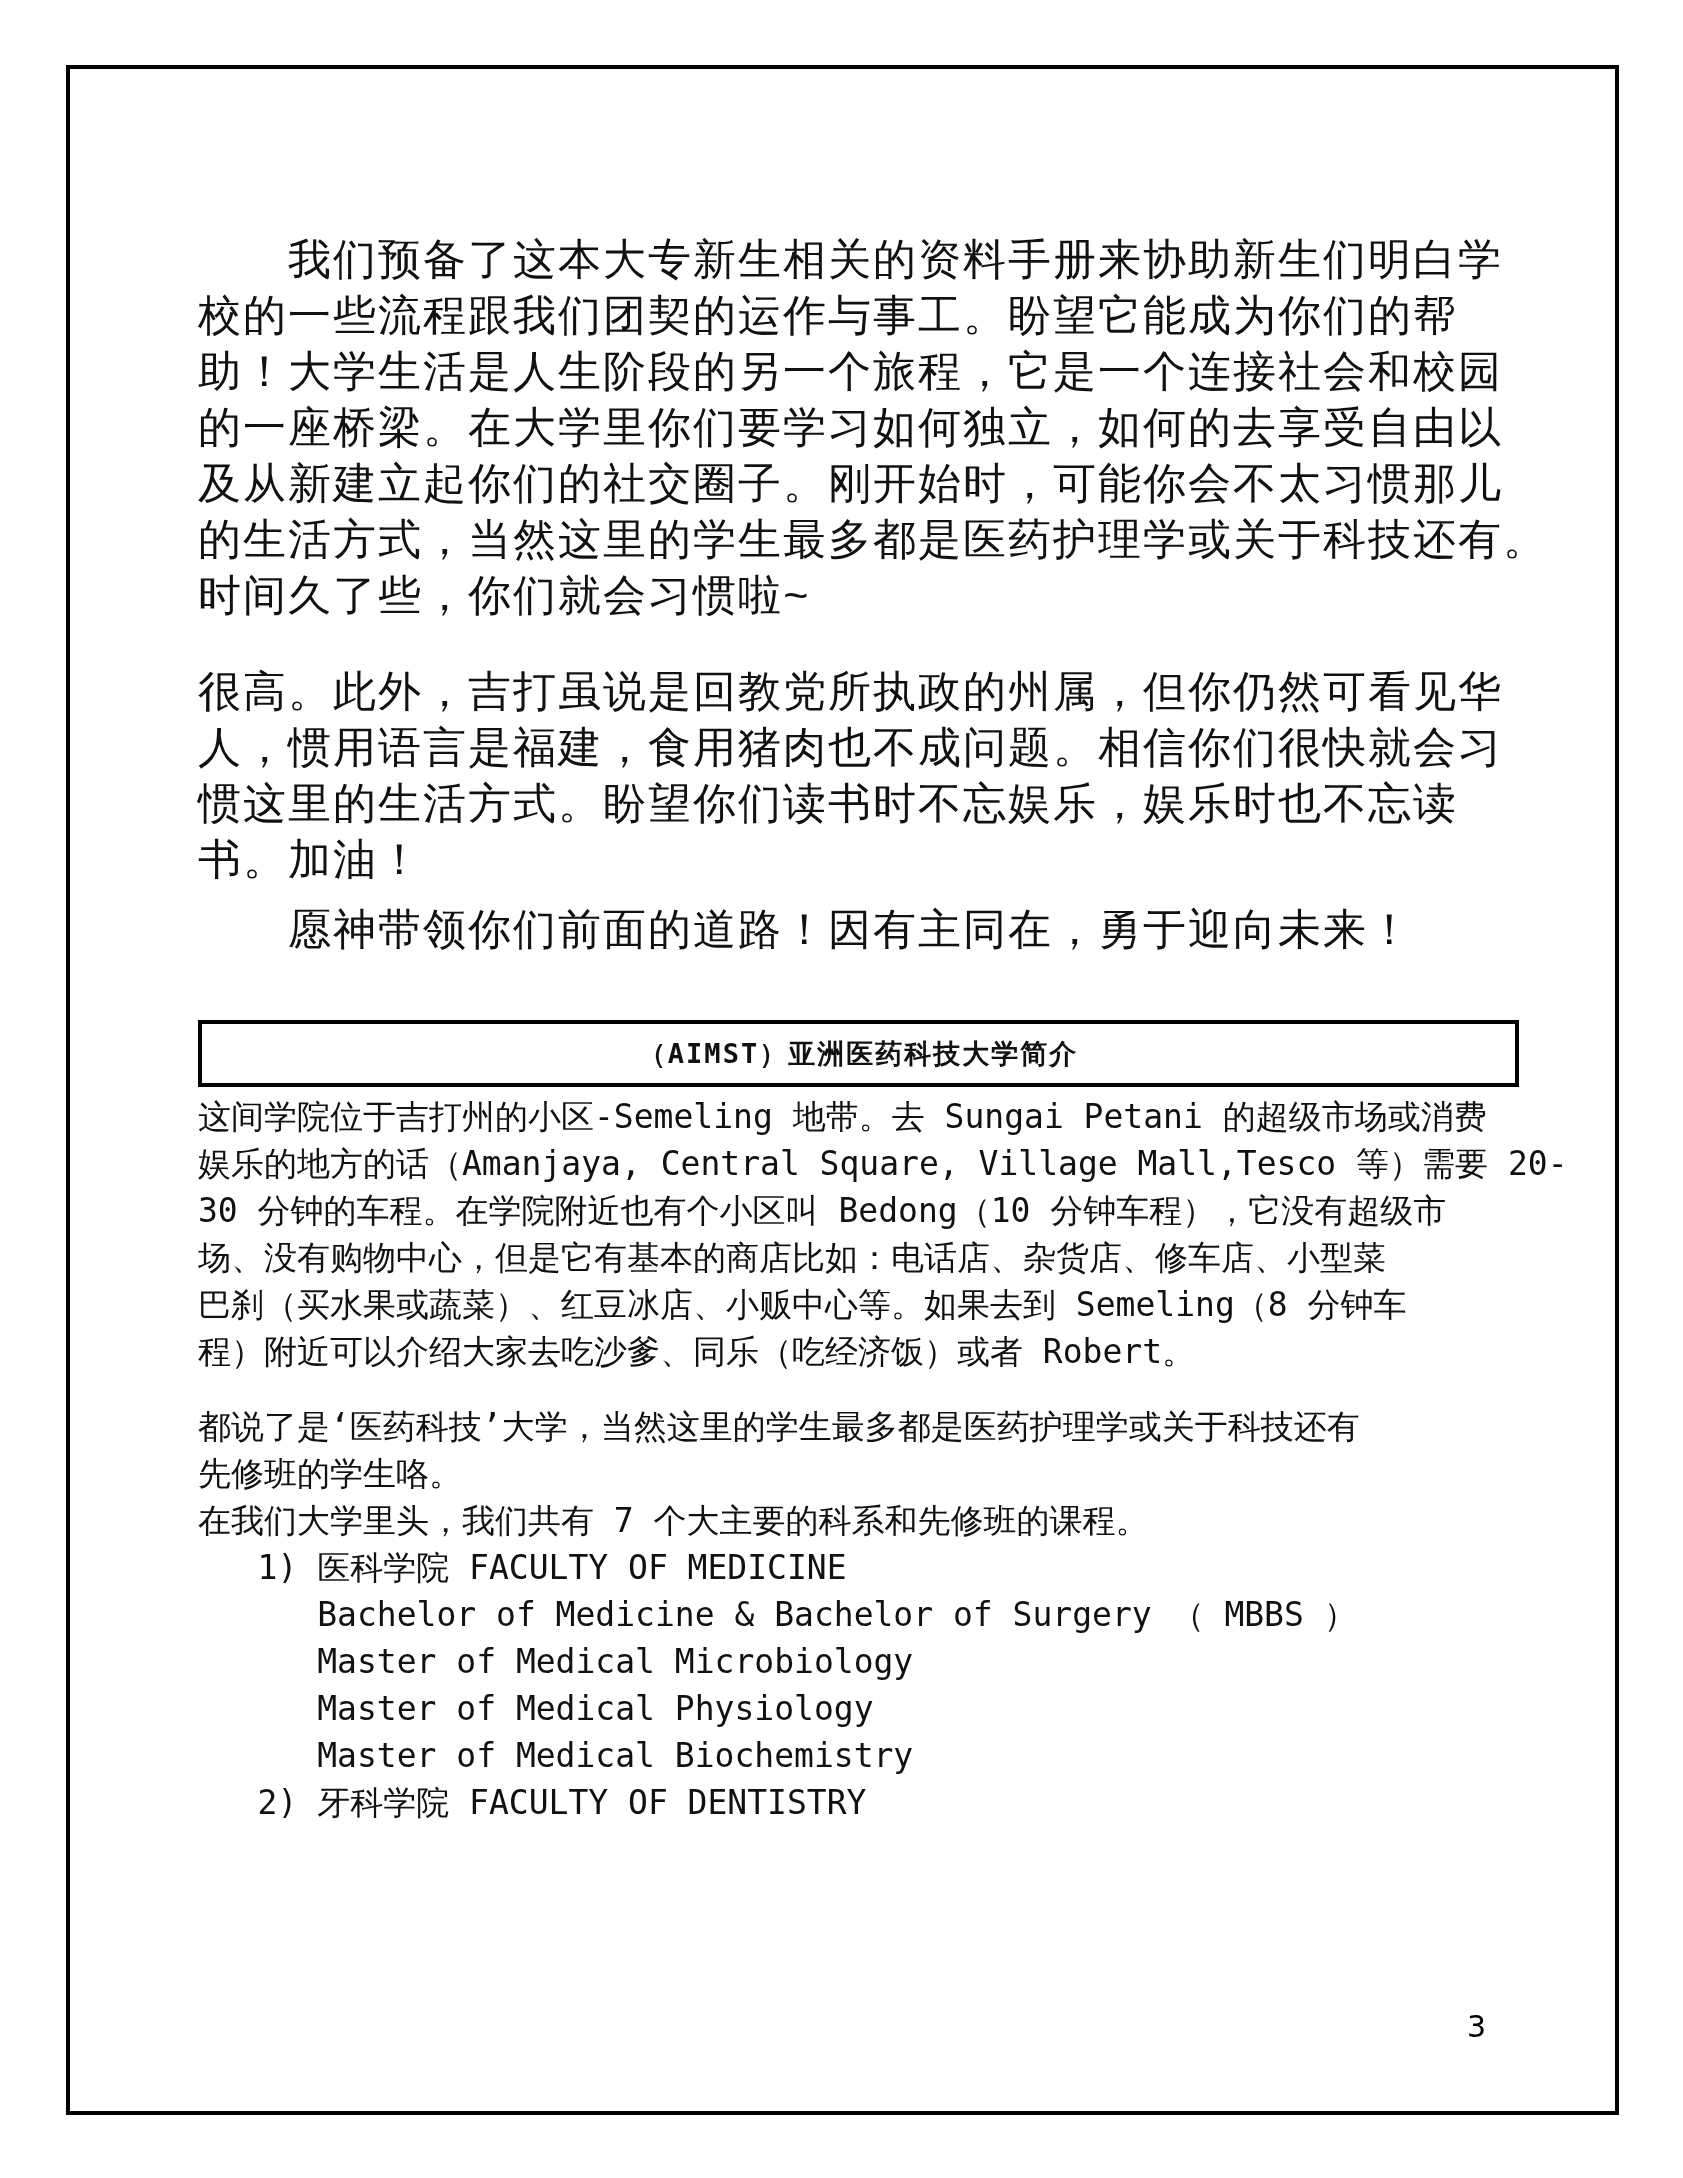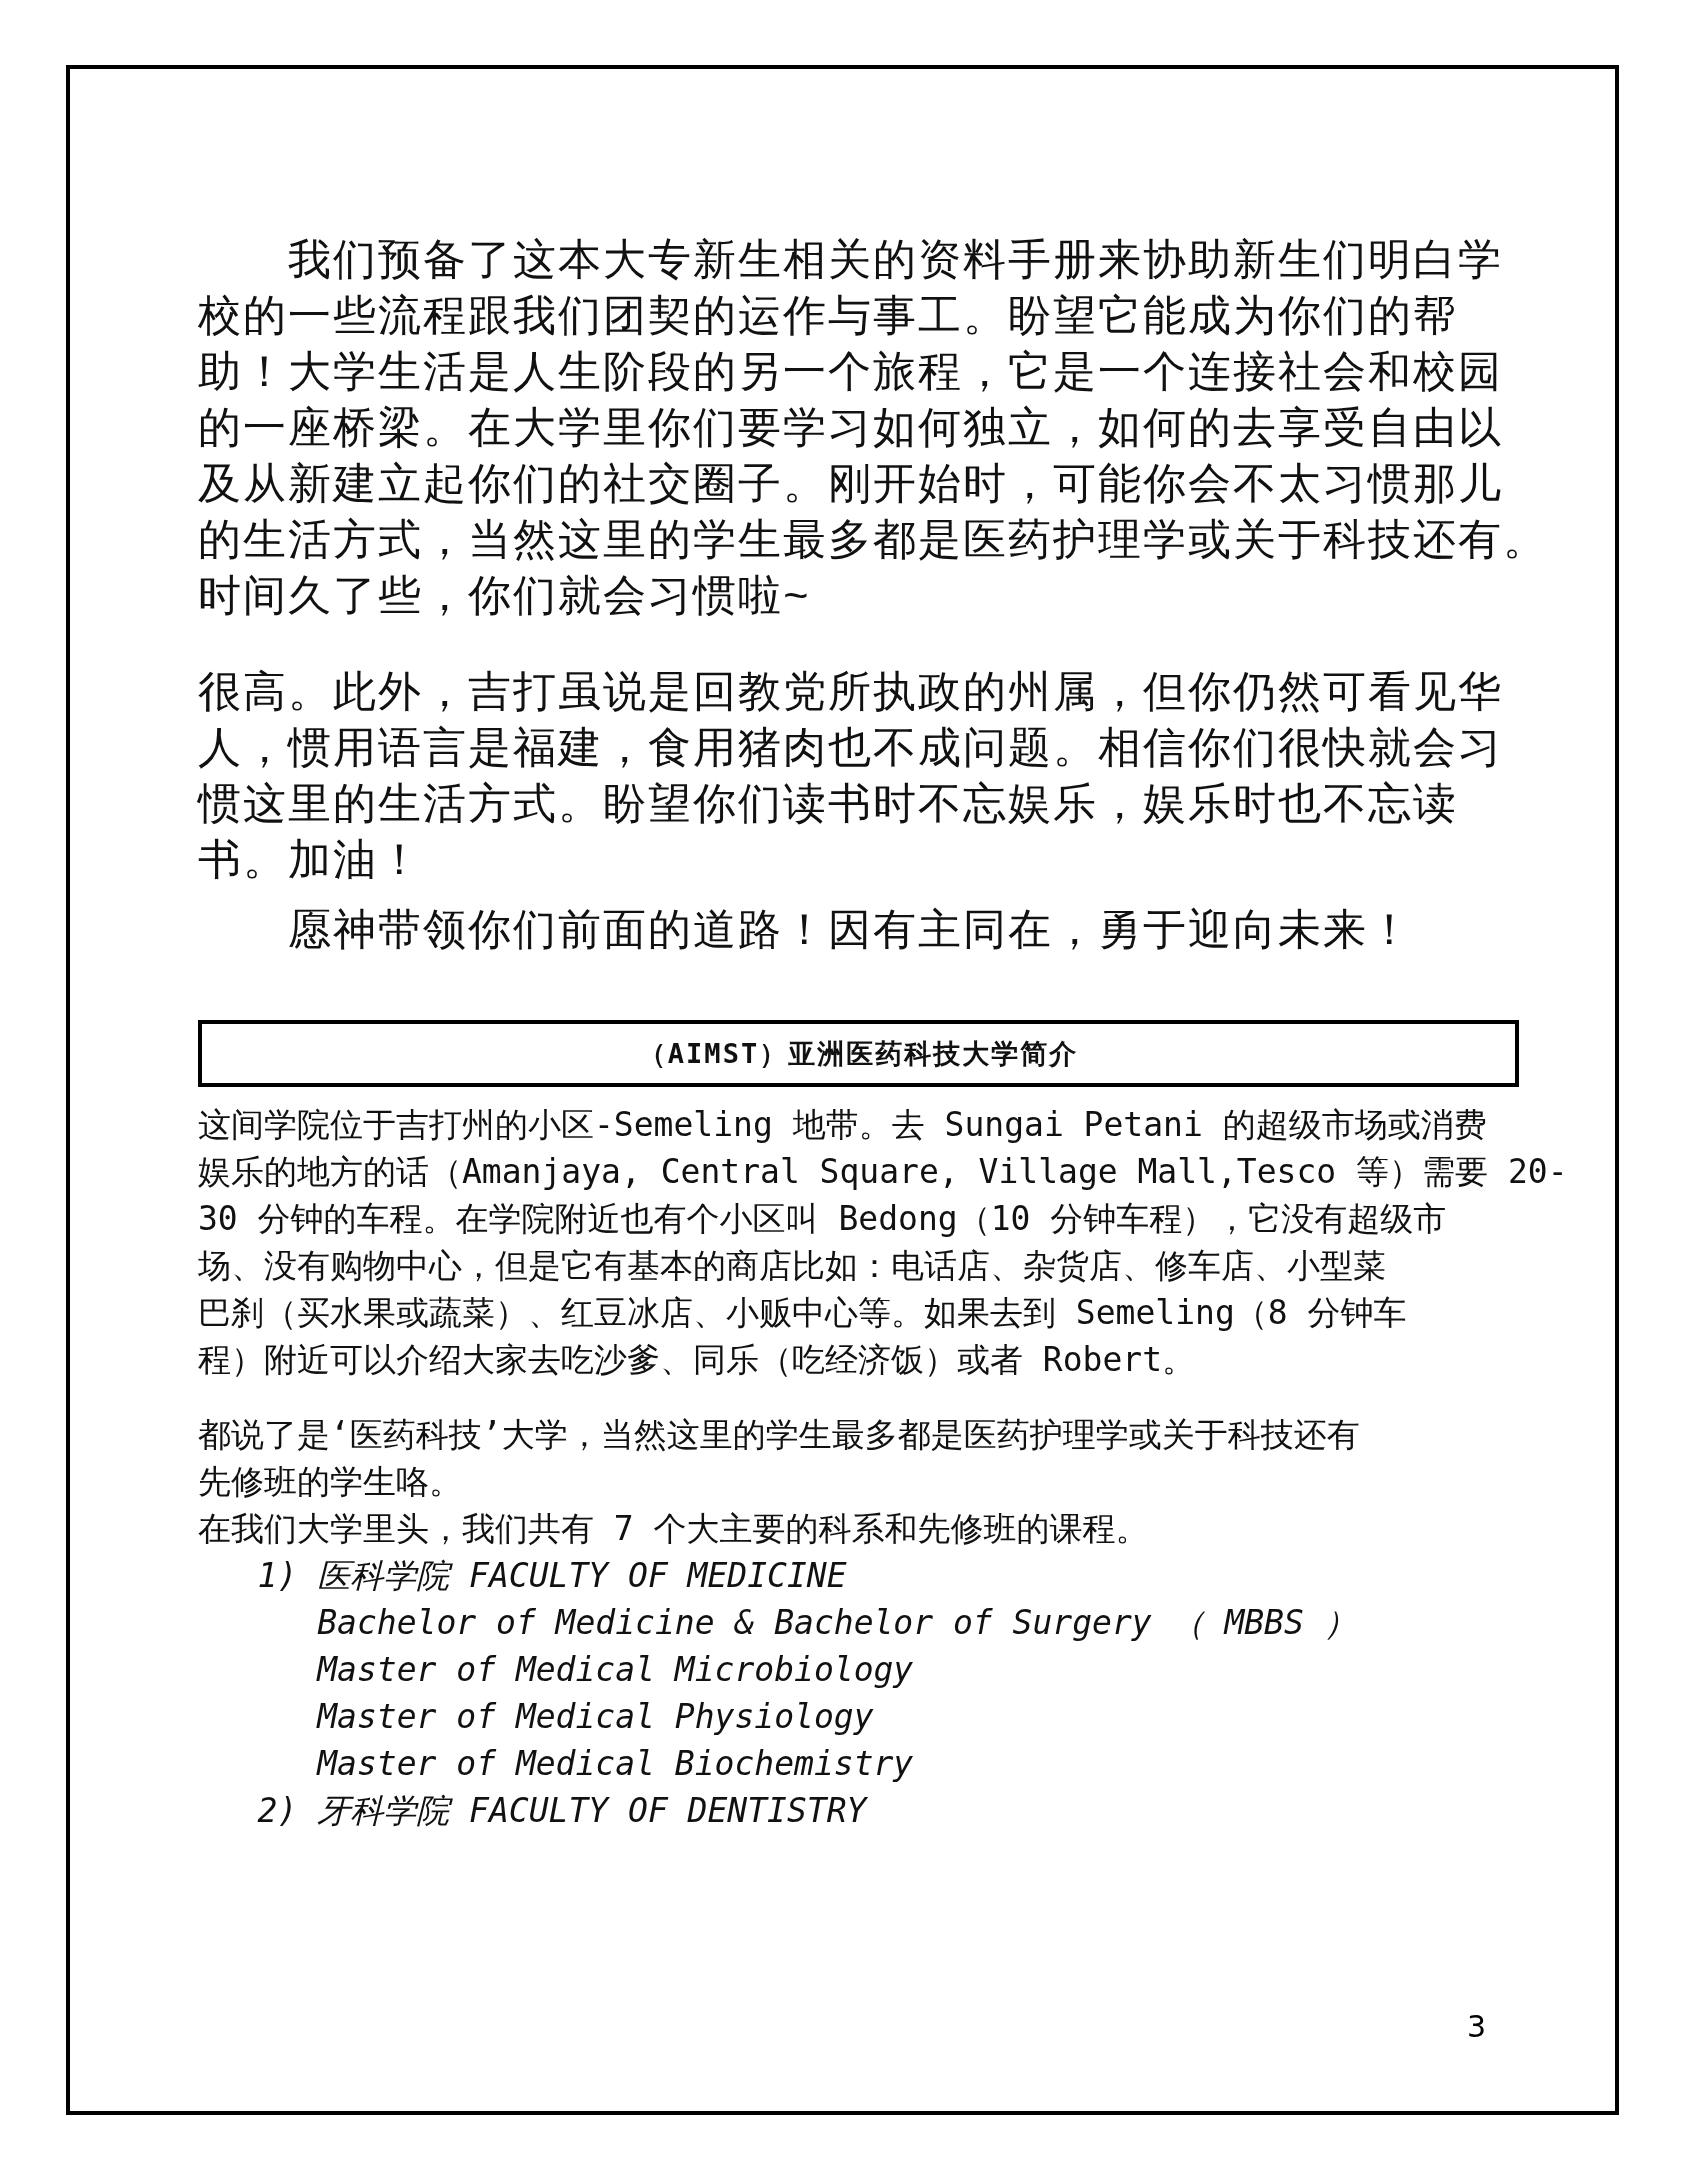--- a/index.html
+++ b/index.html
@@ -53,24 +53,24 @@
     font-size: 27px;
     font-weight: bold;
     letter-spacing: 2px;
   }
   
   .mono {
     font-family: "DejaVu Sans Mono", "Liberation Mono", monospace;
     font-size: 33px;
   }
   .mono .line { height: 47px; line-height: 47px; }
-  .para-location { margin-top: 14px; }
+  .para-location { margin-top: 6px; }
   .para-students { margin-top: 28px; }
   .para-programs { margin-top: 0; }
-  .faculty-list  { margin-top: 0; font-style: italic; }
+  .faculty-list  { margin-top: 0; }
   .page-number {
     position: absolute;
     right: 129px;
     bottom: 67px;
     font-family: "DejaVu Sans", "Liberation Sans", sans-serif;
     font-size: 30px;
     color: #000000;
   }
 </style>
 </head>

